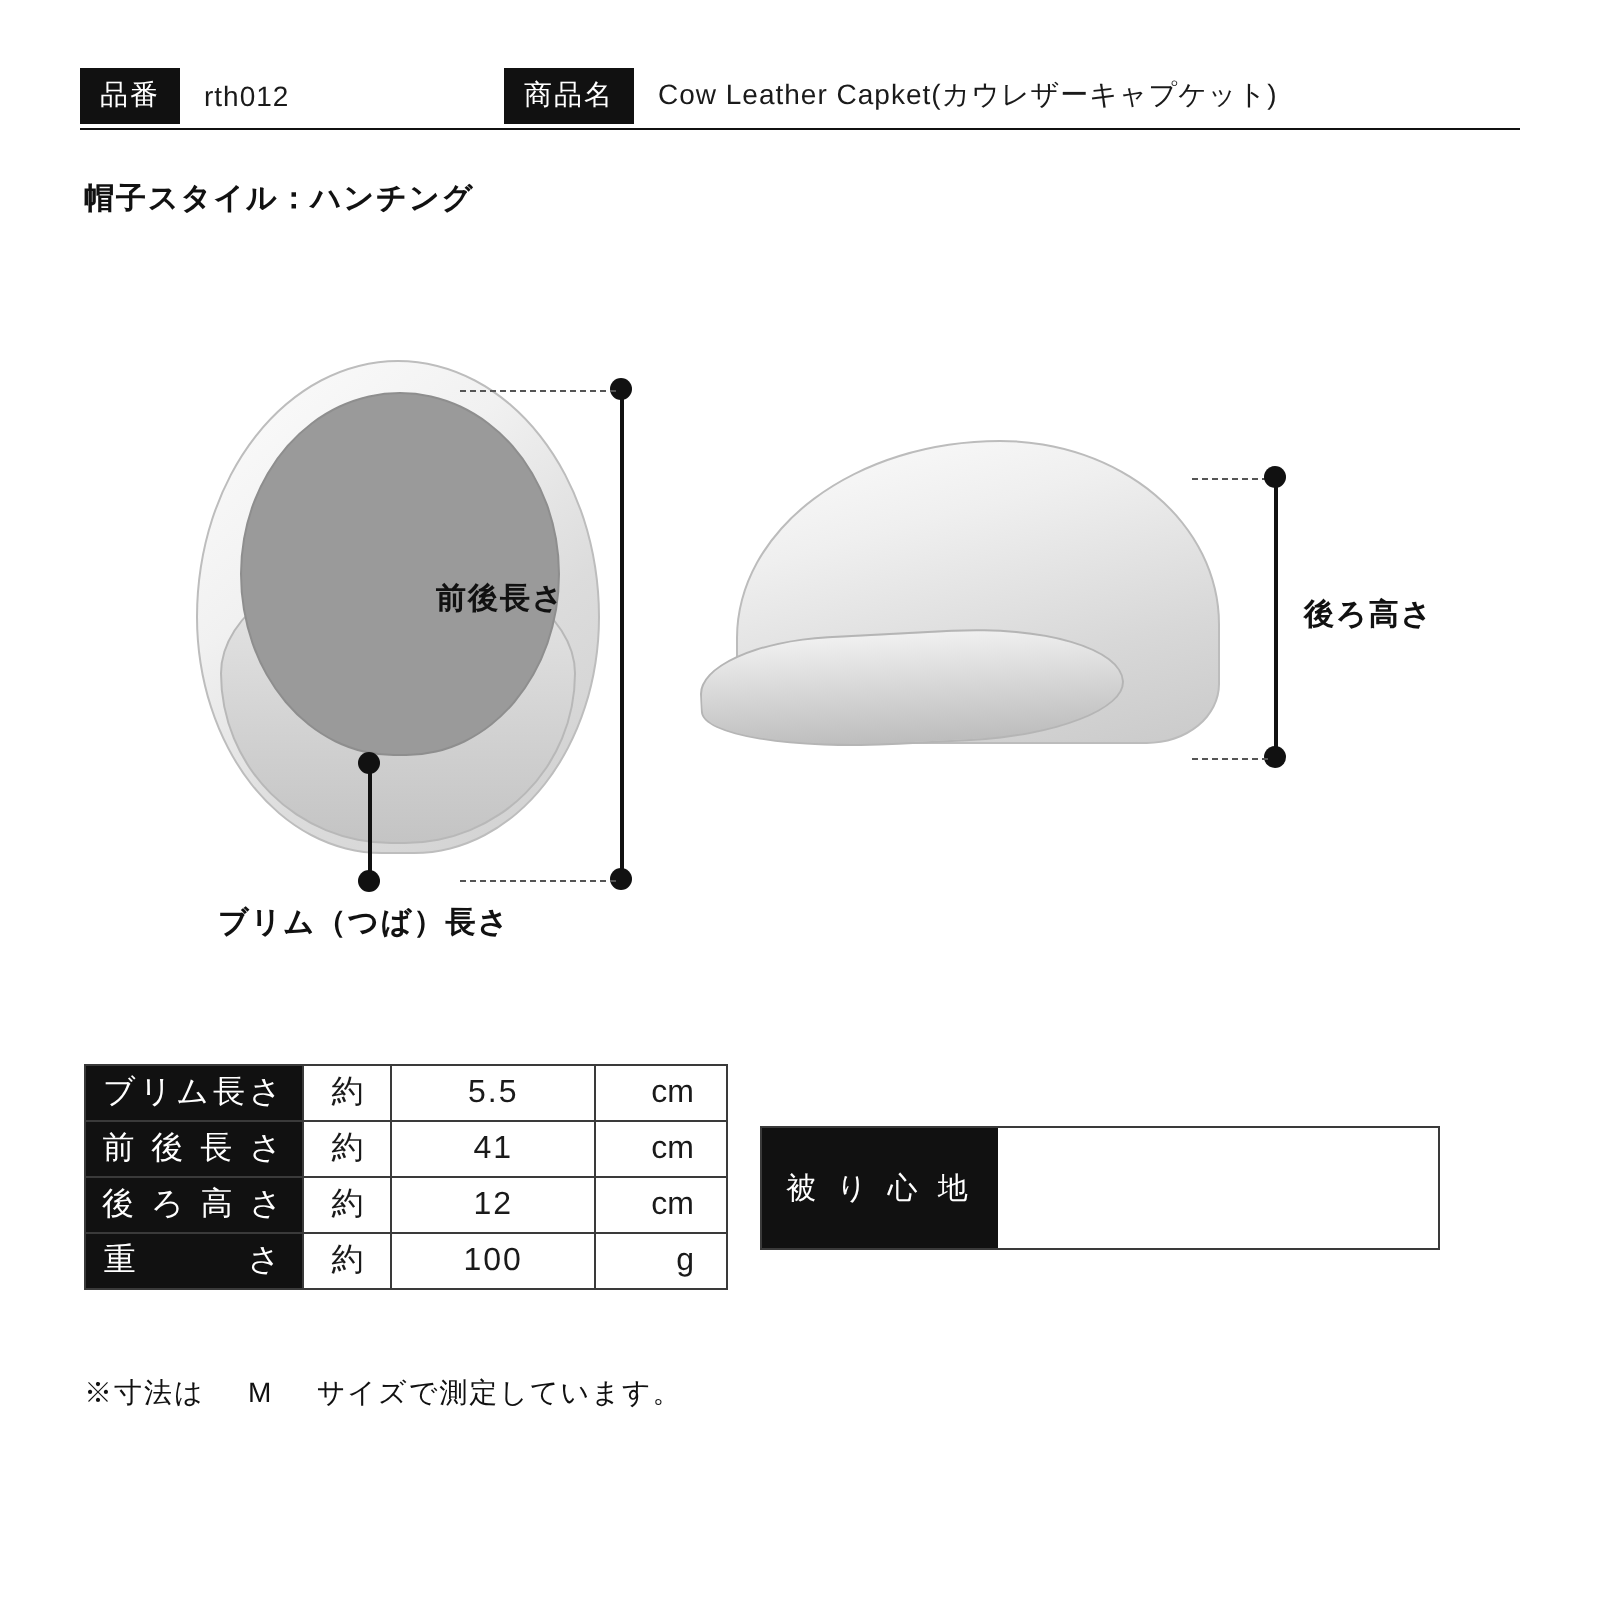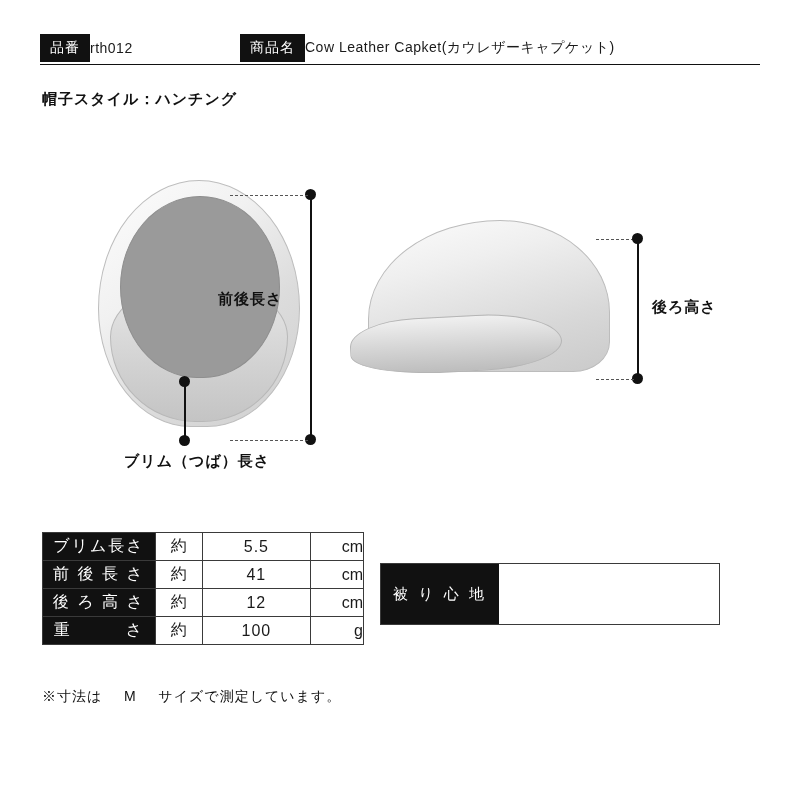--- a/index.html
+++ b/index.html
@@ -39,20 +39,21 @@
     letter-spacing: 1px;
     display: flex;
     align-items: center;
     justify-content: center;
     padding: 0 10px;
     white-space: nowrap;
   }
   .hdr-value {
     display: flex;
     align-items: center;
+    padding-left: 12px;
     font-size: 14px;
     letter-spacing: 0.5px;
     white-space: nowrap;
   }
   .hdr-value.code { width: 150px; }
   .header-rule {
     position: absolute;
     left: 40px;
     top: 64px;
     width: 720px;
@@ -214,21 +215,21 @@
     text-align: center;
   }
   .spec-table td.value {
     width: 108px;
     text-align: center;
     letter-spacing: 1px;
   }
   .spec-table td.unit {
     width: 52px;
     text-align: right;
-    padding-right: 0;
+    padding-right: 16px;
   }
 
   .note {
     position: absolute;
     left: 42px;
     top: 688px;
     font-size: 14px;
     letter-spacing: 1px;
     color: #111111;
     white-space: nowrap;
@@ -339,21 +340,21 @@
     <div class="dot" style="left:265px; top:39px;"></div>
     <div class="vline" style="left:270px; top:44px; height:245px;"></div>
     <div class="dot" style="left:265px; top:284px;"></div>
     <div class="dashed-h" style="left:190px; top:45px; width:78px;"></div>
     <div class="dashed-h" style="left:190px; top:290px; width:78px;"></div>
     <div class="meas-label" style="left:178px; top:140px;">前後長さ</div>
 
     <div class="dot" style="left:139px; top:226px;"></div>
     <div class="vline" style="left:144px; top:231px; height:60px;"></div>
     <div class="dot" style="left:139px; top:285px;"></div>
-    <div class="meas-label" style="left:84px; top:302px;font-family:Liberation Mono, monospace;">ブリム（つば）長さ</div>
+    <div class="meas-label" style="left:69px; top:302px;font-family:Liberation Mono, monospace;">ブリム（つば）長さ</div>
 
     <div class="cap-side">
       <div class="side-body"></div>
       <div class="side-shadow"></div>
       <div class="side-peak"></div>
     </div>
 
     <div class="dashed-h" style="left:556px; top:89px; width:38px;"></div>
     <div class="dot" style="left:592px; top:83px;"></div>
     <div class="vline" style="left:597px; top:88px; height:140px;"></div>

